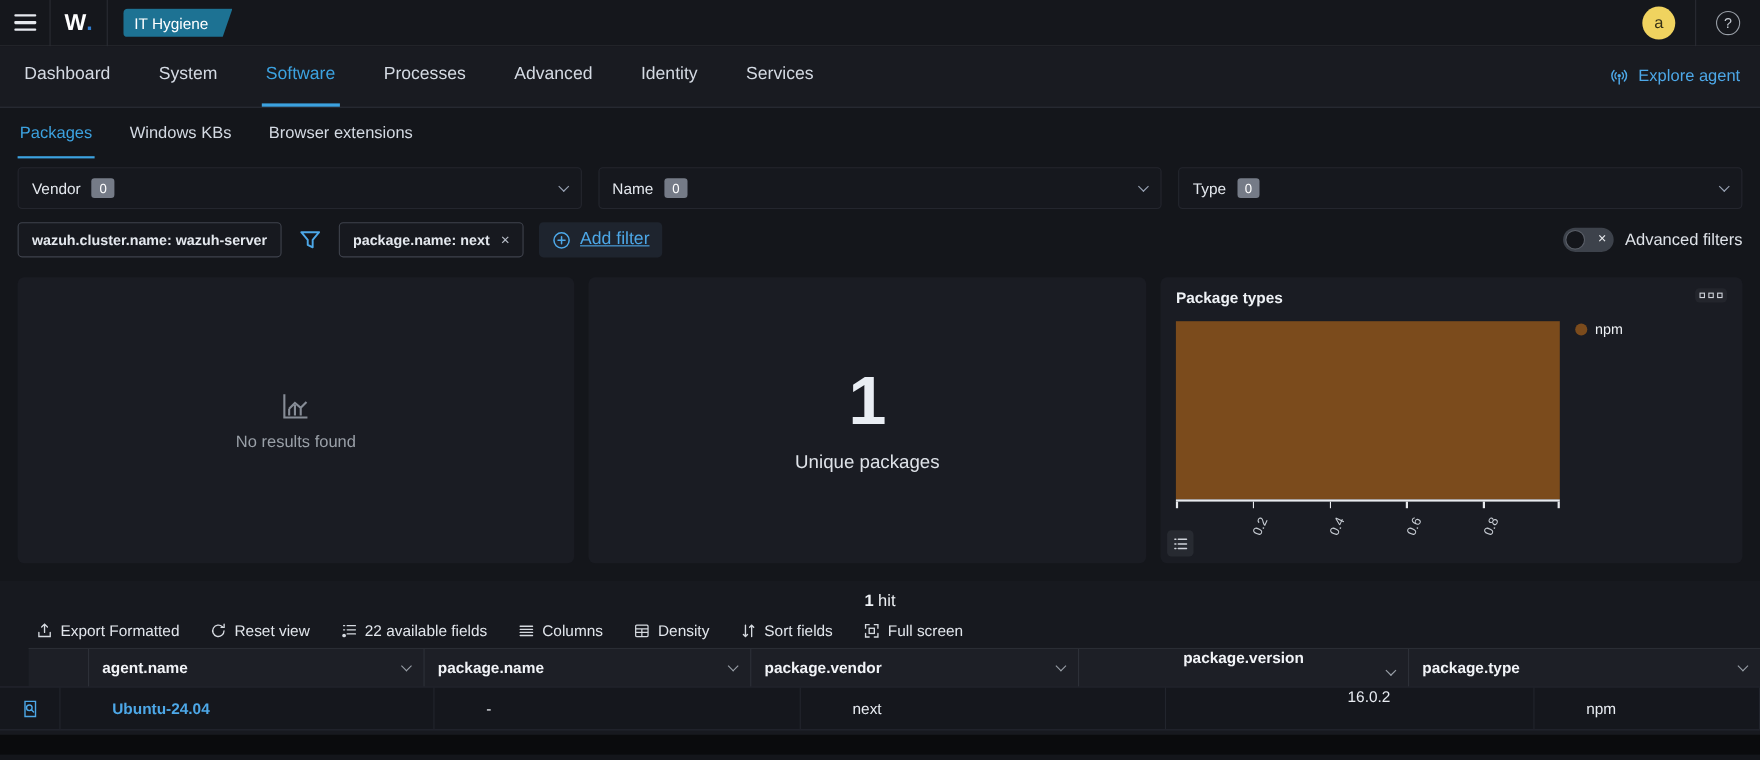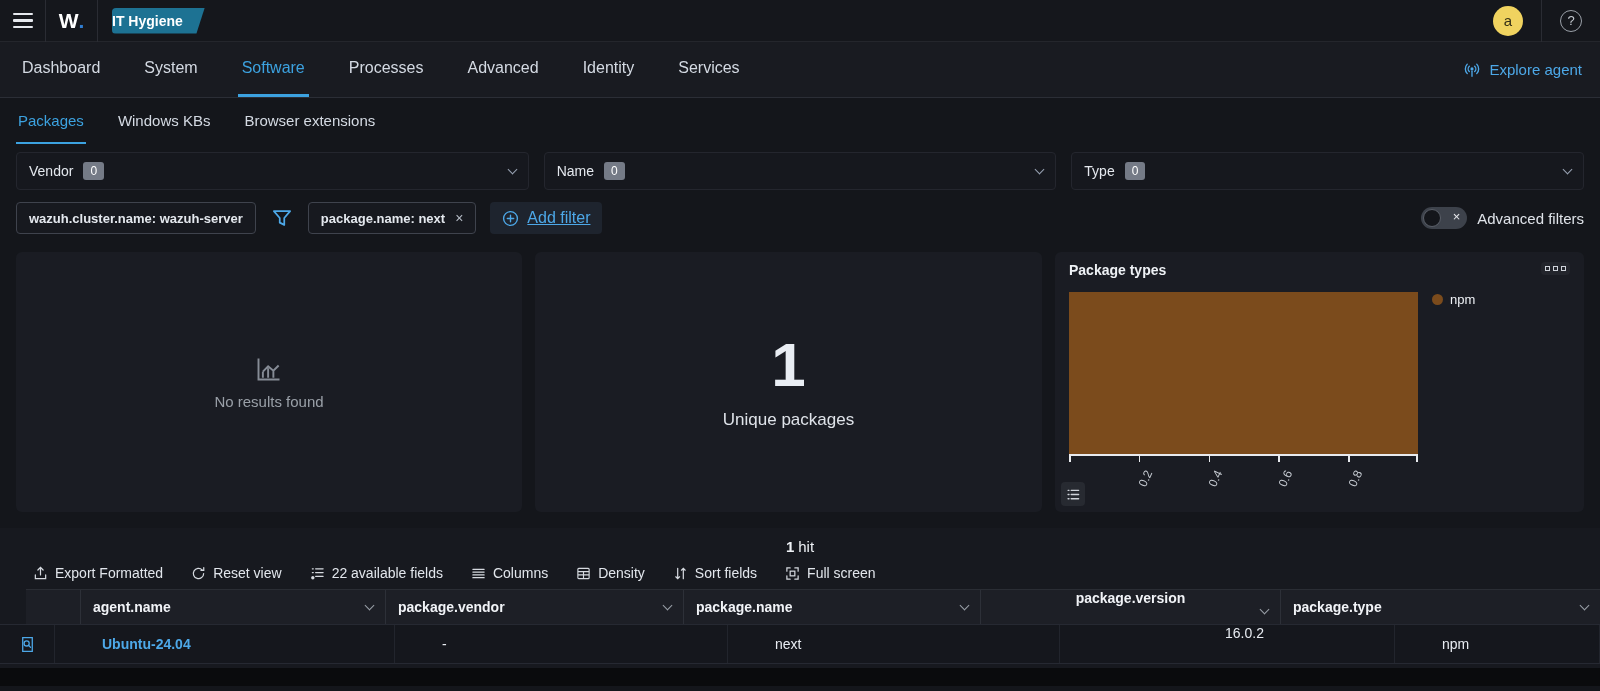--- a/index.html
+++ b/index.html
@@ -11,21 +11,21 @@
   
   .topbar { height:42px; background:#15171c; border-bottom:1px solid #24262c;
     display:flex; align-items:center; }
   .hamburger { width:46px; height:42px; display:flex; flex-direction:column; gap:4px;
     align-items:center; justify-content:center; cursor:pointer; border-right:1px solid #2a2c33; }
   .hamburger span { width:20px; height:2.5px; background:#e6e9ee; border-radius:1px; }
   .logo { width:52px; height:42px; display:flex; align-items:center; justify-content:center;
     font-weight:bold; font-size:21px; color:#ffffff; border-right:1px solid #2a2c33; }
   .logo .dot { color:#2f7dd1; }
   .breadcrumb-badge { margin-left:14px; background:#1d7293; color:#fff; font-size:14px;
-    font-weight:bold; padding:5px 22px 5px 0; border-radius:4px 0 0 4px;
+    font-weight:normal; padding:5px 22px 5px 10px; border-radius:4px 0 0 4px;
     clip-path:polygon(0 0,100% 0,91% 100%,0 100%); cursor:pointer; }
   .topbar-right { margin-left:auto; display:flex; align-items:center; height:42px; }
   .avatar { width:30px; height:30px; border-radius:50%; background:#f0d35f; color:#343016;
     display:flex; align-items:center; justify-content:center; font-size:15px; cursor:pointer; }
   .top-divider { width:1px; height:42px; background:#2a2c33; margin:0 18px; }
   .help-btn { width:22px; height:22px; border:1.5px solid #9aa0a8; border-radius:50%;
     color:#c6cbd2; font-size:13px; display:flex; align-items:center; justify-content:center;
     margin-right:18px; cursor:pointer; }
   
   .navbar { height:56px; background:#191b21; border-bottom:1px solid #2b2e36;
@@ -340,26 +340,26 @@
       <span>Full screen</span>
     </div>
   </div>
 
   <div class="grid-header">
     <div class="col-ctl"></div>
     <div class="th col-1">
       <span>agent.name</span>
         <span class="chev"></span>
     </div>
+    <div class="th col-3">
+      <span>package.name</span>
+        <span class="chev"></span>
+    </div>
     <div class="th col-2">
       <span>package.vendor</span>
-        <span class="chev"></span>
-    </div>
-    <div class="th col-3">
-      <span>package.name</span>
         <span class="chev"></span>
     </div>
     <div class="th col-4">
       <span>package.version</span>
         <span class="chev"></span>
     </div>
     <div class="th col-5">
       <span>package.type</span>
         <span class="chev"></span>
     </div>

